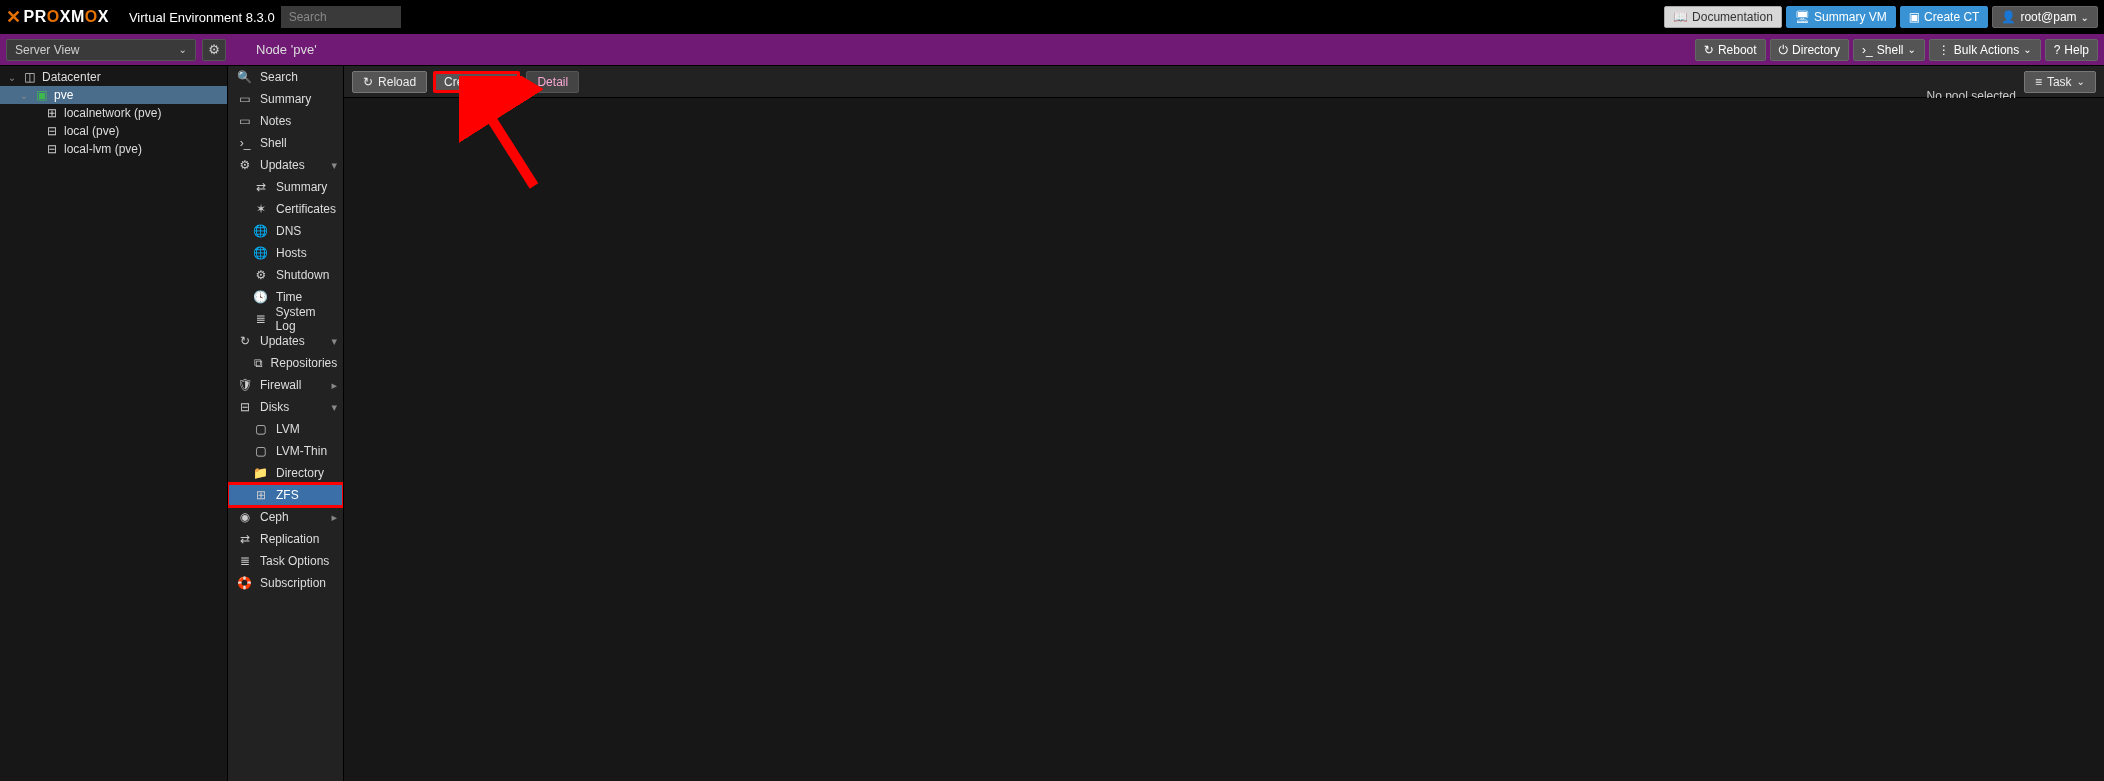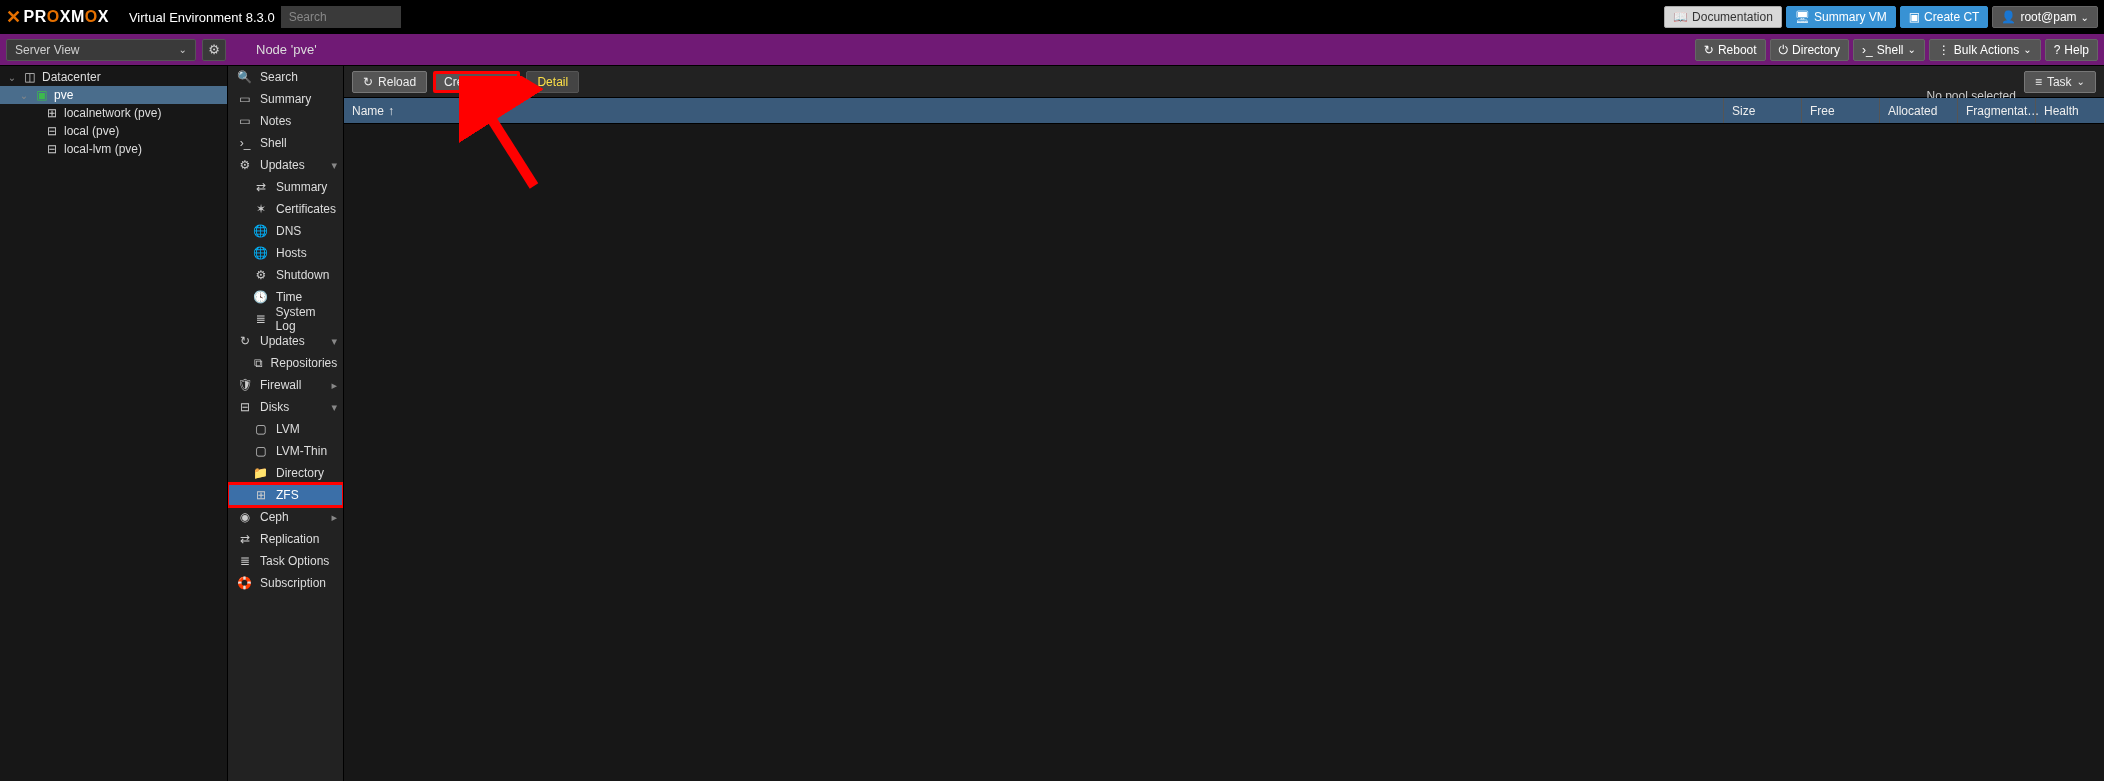--- a/index.html
+++ b/index.html
@@ -52,21 +52,21 @@
   .sm-item.sub{padding-left:26px;}
   .sm-item .ic{width:14px;display:inline-flex;align-items:center;justify-content:center;color:#ccc;}
   .sm-item .arr{position:absolute;right:6px;color:#888;font-size:11px;}
   .sm-item.sel{background:#3b6fa8;color:#fff;outline:3px solid var(--annot);outline-offset:-1px;}
   .main{flex:1;display:flex;flex-direction:column;background:var(--bg-dark);}
   .toolbar{height:32px;display:flex;align-items:center;padding:0 8px;gap:6px;justify-content:space-between;background:#222;border-bottom:1px solid #000;}
   .tb-left{display:flex;align-items:center;gap:6px;}
   .tb-right{display:flex;align-items:center;gap:8px;}
   .btn2{background:#555;border:1px solid #777;color:#eee;padding:2px 10px;height:22px;display:inline-flex;align-items:center;gap:5px;font-size:12px;border-radius:2px;cursor:pointer;}
   .btn2.ann{border:3px solid var(--annot);padding:0 8px;}
-  .btn2.disabled{color:#fde047;background:#444;border-color:#555;cursor:default;}
+  .btn2.disabled{color:#f9a8d4;background:#444;border-color:#555;cursor:default;}
   .no-pool{color:#ccc;font-size:12px;margin-top:28px;}
   .grid-head{height:26px;background:#3a5a7a;border-bottom:1px solid #000;display:flex;align-items:stretch;}
   .gh-col{border-right:1px solid #555;display:flex;align-items:center;padding:0 8px;font-size:12px;color:#eee;}
   .grid-body{flex:1;background:var(--bg-dark);}
   .caret{font-size:10px;}
   svg{display:block;}
   .arrow-ann{position:absolute;pointer-events:none;}
 </style>
 </head>
 <body>
@@ -289,41 +289,20 @@
       </div>
       <div class="tb-right">
         <span class="no-pool">No pool selected</span>
         <button class="btn2">
             <span>≡</span>
             <span>Task</span>
             <span class="caret">⌄</span>
           </button>
       </div>
     </div>
-    <div class="grid-head">
-      <div class="gh-col" style="flex:1;">
-          <span>Name</span>
-          <span style="margin-left:4px;">↑</span>
-        </div>
-      <div class="gh-col" style="width:78px;">
-          <span>Size</span>
-        </div>
-      <div class="gh-col" style="width:78px;">
-          <span>Free</span>
-        </div>
-      <div class="gh-col" style="width:78px;">
-          <span>Allocated</span>
-        </div>
-      <div class="gh-col" style="width:78px;">
-          <span>Fragmentat…</span>
-        </div>
-      <div class="gh-col" style="width:68px;border-right:none;">
-          <span>Health</span>
-        </div>
-    </div>
     <div class="grid-body"></div>
 
     <svg class="arrow-ann" style="left:115px;top:10px;" width="90" height="120">
       <defs>
         <marker id="ah" markerWidth="12" markerHeight="12" refX="3" refY="6" orient="auto">
           <path d="M0,0 L0,12 L12,6 z" fill="#ff0000"></path>
         </marker>
       </defs>
       <line x1="75" y1="110" x2="18" y2="20" stroke="#ff0000" stroke-width="10" marker-end="url(#ah)"></line>
     </svg>

